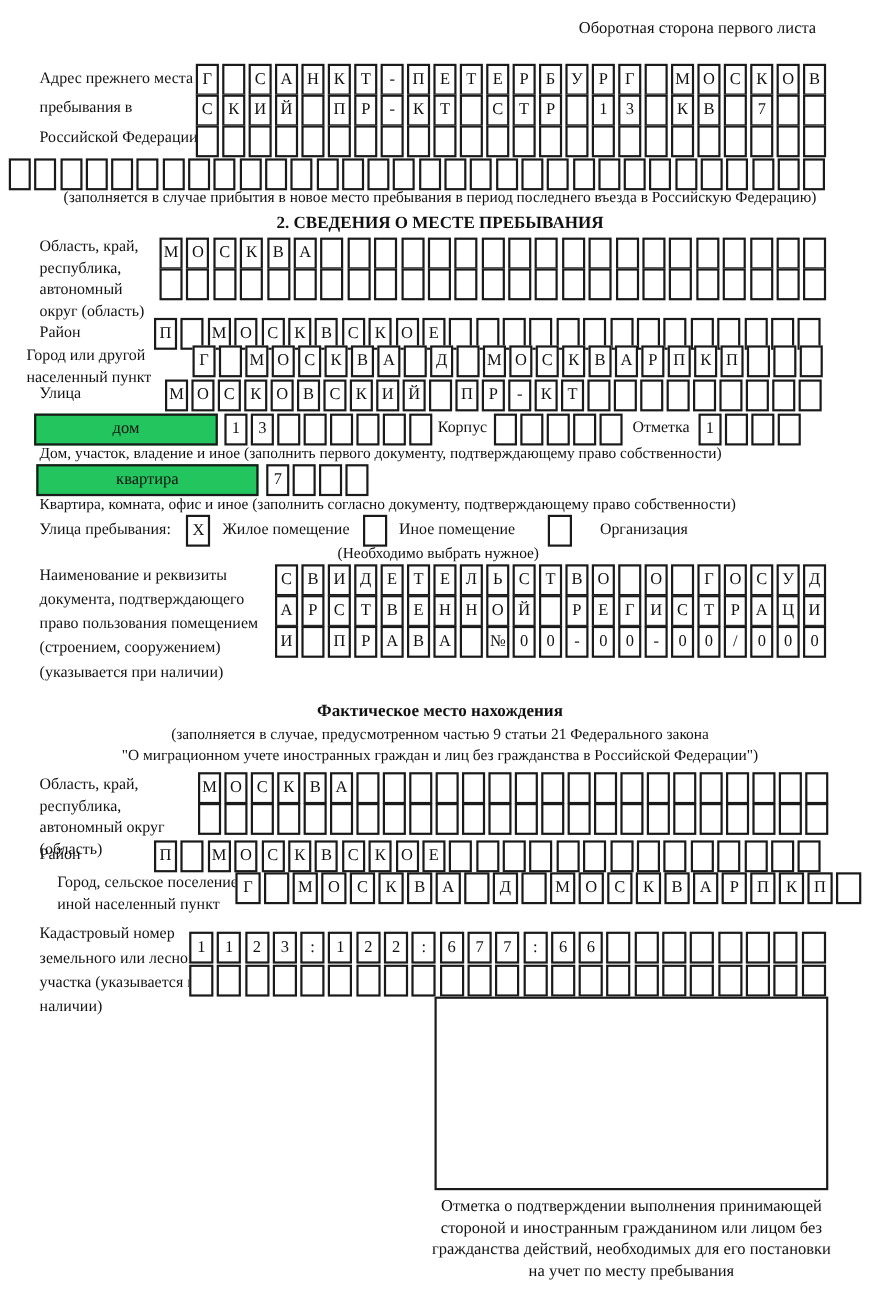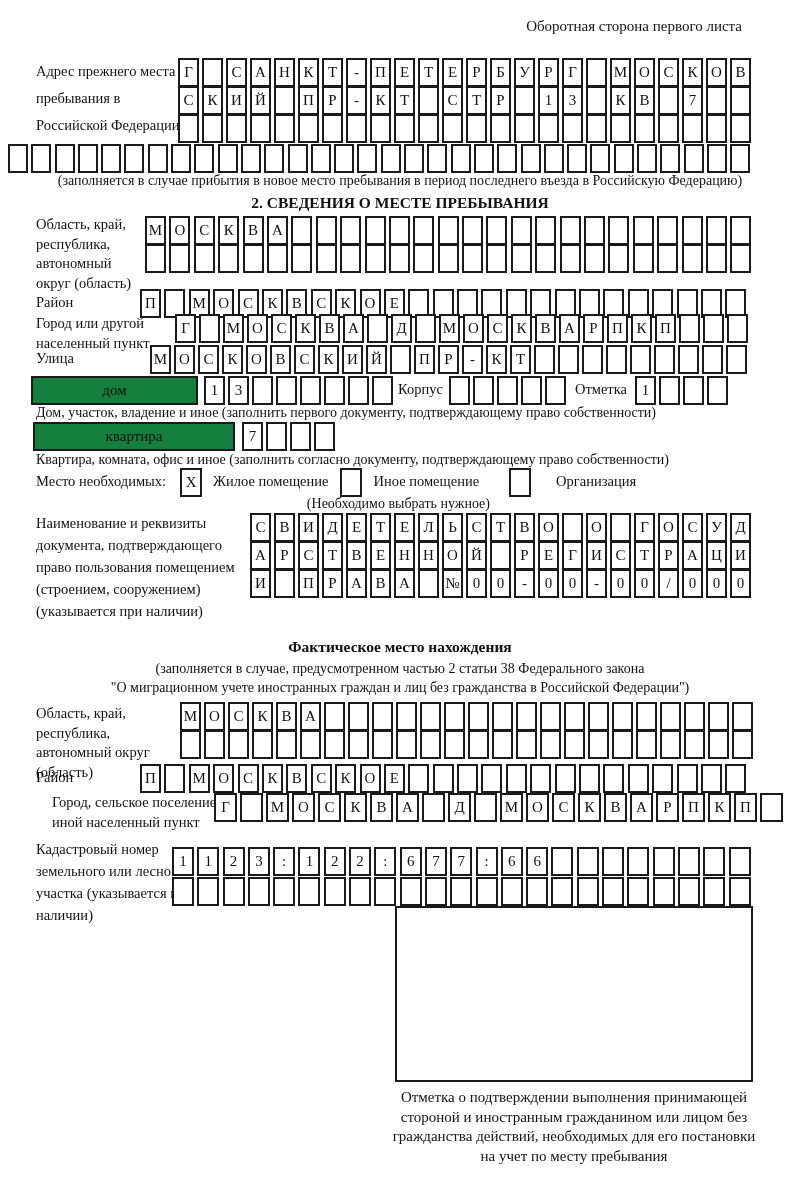--- a/index.html
+++ b/index.html
@@ -20,21 +20,21 @@
     display:inline-block; width:17px; height:25px; margin-right:3px;
     border:2px solid #1a1a1a; background:#fff; text-align:center;
     font-size:15px; line-height:25px; vertical-align:top;
   }
   .cells.med .cell { margin-right:3.4px; }
   .cells.sm .cell { width:16px; margin-right:3.3px; }
   .cells.lg .cell { width:19px; margin-right:3px; }
   .cells.cad .cell { width:18px; margin-right:3.3px; }
   .wbox {
     display:inline-block; height:25px; border:2px solid #1a1a1a;
-    text-align:center; font-size:15px; line-height:25px; vertical-align:top; background:#15803d;
+    text-align:center; font-size:15px; line-height:25px; vertical-align:top; background:#22c55e;
   }
   .cb { width:18px; }
   .flexrow { display:flex; align-items:flex-start; }
   .stamp-box { border:2px solid #1a1a1a; background:#fff; }
 </style>
 </head>
 <body>
 
 <div class="page">
 
@@ -49,21 +49,21 @@
 
   <div class="abs title center" style="top:194px;">2. СВЕДЕНИЯ О МЕСТЕ ПРЕБЫВАНИЯ</div>
 
   <div class="abs lbl" style="left:36px; top:215px; width:112px;">Область, край, республика, автономный округ (область)</div>
   <div class="abs cells med" style="left:145px; top:216px;"><span class="cell">М</span><span class="cell">О</span><span class="cell">С</span><span class="cell">К</span><span class="cell">В</span><span class="cell">А</span><span class="cell"></span><span class="cell"></span><span class="cell"></span><span class="cell"></span><span class="cell"></span><span class="cell"></span><span class="cell"></span><span class="cell"></span><span class="cell"></span><span class="cell"></span><span class="cell"></span><span class="cell"></span><span class="cell"></span><span class="cell"></span><span class="cell"></span><span class="cell"></span><span class="cell"></span><span class="cell"></span><span class="cell"></span></div>
   <div class="abs cells med" style="left:145px; top:244px;"><span class="cell"></span><span class="cell"></span><span class="cell"></span><span class="cell"></span><span class="cell"></span><span class="cell"></span><span class="cell"></span><span class="cell"></span><span class="cell"></span><span class="cell"></span><span class="cell"></span><span class="cell"></span><span class="cell"></span><span class="cell"></span><span class="cell"></span><span class="cell"></span><span class="cell"></span><span class="cell"></span><span class="cell"></span><span class="cell"></span><span class="cell"></span><span class="cell"></span><span class="cell"></span><span class="cell"></span><span class="cell"></span></div>
 
   <div class="abs lbl" style="left:36px; top:293px;">Район</div>
   <div class="abs cells med" style="left:140px; top:289px;"><span class="cell">П</span><span class="cell"></span><span class="cell">М</span><span class="cell">О</span><span class="cell">С</span><span class="cell">К</span><span class="cell">В</span><span class="cell">С</span><span class="cell">К</span><span class="cell">О</span><span class="cell">Е</span><span class="cell"></span><span class="cell"></span><span class="cell"></span><span class="cell"></span><span class="cell"></span><span class="cell"></span><span class="cell"></span><span class="cell"></span><span class="cell"></span><span class="cell"></span><span class="cell"></span><span class="cell"></span><span class="cell"></span><span class="cell"></span></div>
 
-  <div class="abs lbl" style="left:36px; top:314px; width:135px;">Город или другой населенный пункт</div>
+  <div class="abs lbl" style="left:24px; top:314px; width:135px;">Город или другой населенный пункт</div>
   <div class="abs cells" style="left:175px; top:314px;"><span class="cell">Г</span><span class="cell"></span><span class="cell">М</span><span class="cell">О</span><span class="cell">С</span><span class="cell">К</span><span class="cell">В</span><span class="cell">А</span><span class="cell"></span><span class="cell">Д</span><span class="cell"></span><span class="cell">М</span><span class="cell">О</span><span class="cell">С</span><span class="cell">К</span><span class="cell">В</span><span class="cell">А</span><span class="cell">Р</span><span class="cell">П</span><span class="cell">К</span><span class="cell">П</span><span class="cell"></span><span class="cell"></span><span class="cell"></span></div>
 
   <div class="abs lbl" style="left:36px; top:349px;">Улица</div>
   <div class="abs cells" style="left:150px; top:345px;"><span class="cell">М</span><span class="cell">О</span><span class="cell">С</span><span class="cell">К</span><span class="cell">О</span><span class="cell">В</span><span class="cell">С</span><span class="cell">К</span><span class="cell">И</span><span class="cell">Й</span><span class="cell"></span><span class="cell">П</span><span class="cell">Р</span><span class="cell">-</span><span class="cell">К</span><span class="cell">Т</span><span class="cell"></span><span class="cell"></span><span class="cell"></span><span class="cell"></span><span class="cell"></span><span class="cell"></span><span class="cell"></span><span class="cell"></span><span class="cell"></span></div>
 
   <div class="abs flexrow" style="left:31px; top:376px;">
     <span class="wbox" style="width:163px;">дом</span>
     <span class="cells" style="margin-left:6px;"><span class="cell">1</span><span class="cell">3</span><span class="cell"></span><span class="cell"></span><span class="cell"></span><span class="cell"></span><span class="cell"></span><span class="cell"></span></span>
     <span class="lbl" style="margin-left:2px; margin-top:4px;">Корпус</span>
     <span class="cells" style="margin-left:6px;"><span class="cell"></span><span class="cell"></span><span class="cell"></span><span class="cell"></span><span class="cell"></span></span>
@@ -72,37 +72,37 @@
   </div>
   <div class="abs note" style="left:36px; top:405px;">Дом, участок, владение и иное (заполнить первого документу, подтверждающему право собственности)</div>
 
   <div class="abs flexrow" style="left:33px; top:422px;">
     <span class="wbox" style="width:198px;">квартира</span>
     <span class="cells" style="margin-left:7px;"><span class="cell">7</span><span class="cell"></span><span class="cell"></span><span class="cell"></span></span>
   </div>
   <div class="abs note" style="left:36px; top:452px;">Квартира, комната, офис и иное (заполнить согласно документу, подтверждающему право собственности)</div>
 
   <div class="abs flexrow" style="left:36px; top:468px;">
-    <span class="lbl" style="margin-top:4px;">Место необходимых:</span>
+    <span class="lbl" style="margin-top:4px;">Улица пребывания:</span>
     <span class="cell cb" style="margin-left:14px;">X</span>
     <span class="lbl" style="margin-left:8px; margin-top:4px;">Жилое помещение</span>
     <span class="cell cb" style="margin-left:12px;"></span>
     <span class="lbl" style="margin-left:8px; margin-top:4px;">Иное помещение</span>
     <span class="cell cb" style="margin-left:30px;"></span>
     <span class="lbl" style="margin-left:22px; margin-top:4px;">Организация</span>
   </div>
   <div class="abs note" style="left:190px; top:496px; width:300px; text-align:right;">(Необходимо выбрать нужное)</div>
 
   <div class="abs lbl lbl-mid" style="left:36px; top:512px; width:205px;">Наименование и реквизиты документа, подтверждающего право пользования помещением (строением, сооружением) (указывается при наличии)</div>
   <div class="abs cells" style="left:250px; top:513px;"><span class="cell">С</span><span class="cell">В</span><span class="cell">И</span><span class="cell">Д</span><span class="cell">Е</span><span class="cell">Т</span><span class="cell">Е</span><span class="cell">Л</span><span class="cell">Ь</span><span class="cell">С</span><span class="cell">Т</span><span class="cell">В</span><span class="cell">О</span><span class="cell"></span><span class="cell">О</span><span class="cell"></span><span class="cell">Г</span><span class="cell">О</span><span class="cell">С</span><span class="cell">У</span><span class="cell">Д</span></div>
   <div class="abs cells" style="left:250px; top:541px;"><span class="cell">А</span><span class="cell">Р</span><span class="cell">С</span><span class="cell">Т</span><span class="cell">В</span><span class="cell">Е</span><span class="cell">Н</span><span class="cell">Н</span><span class="cell">О</span><span class="cell">Й</span><span class="cell"></span><span class="cell">Р</span><span class="cell">Е</span><span class="cell">Г</span><span class="cell">И</span><span class="cell">С</span><span class="cell">Т</span><span class="cell">Р</span><span class="cell">А</span><span class="cell">Ц</span><span class="cell">И</span></div>
   <div class="abs cells" style="left:250px; top:569px;"><span class="cell">И</span><span class="cell"></span><span class="cell">П</span><span class="cell">Р</span><span class="cell">А</span><span class="cell">В</span><span class="cell">А</span><span class="cell"></span><span class="cell">№</span><span class="cell">0</span><span class="cell">0</span><span class="cell">-</span><span class="cell">0</span><span class="cell">0</span><span class="cell">-</span><span class="cell">0</span><span class="cell">0</span><span class="cell">/</span><span class="cell">0</span><span class="cell">0</span><span class="cell">0</span></div>
 
   <div class="abs title center" style="top:638px;">Фактическое место нахождения</div>
-  <div class="abs note center" style="top:661px;">(заполняется в случае, предусмотренном частью 2 статьи 38 Федерального закона</div>
+  <div class="abs note center" style="top:661px;">(заполняется в случае, предусмотренном частью 9 статьи 21 Федерального закона</div>
   <div class="abs note center" style="top:680px;">"О миграционном учете иностранных граждан и лиц без гражданства в Российской Федерации")</div>
 
   <div class="abs lbl" style="left:36px; top:704px; width:130px;">Область, край, республика, автономный округ (область)</div>
   <div class="abs cells" style="left:180px; top:702px;"><span class="cell">М</span><span class="cell">О</span><span class="cell">С</span><span class="cell">К</span><span class="cell">В</span><span class="cell">А</span><span class="cell"></span><span class="cell"></span><span class="cell"></span><span class="cell"></span><span class="cell"></span><span class="cell"></span><span class="cell"></span><span class="cell"></span><span class="cell"></span><span class="cell"></span><span class="cell"></span><span class="cell"></span><span class="cell"></span><span class="cell"></span><span class="cell"></span><span class="cell"></span><span class="cell"></span><span class="cell"></span></div>
   <div class="abs cells" style="left:180px; top:730px;"><span class="cell"></span><span class="cell"></span><span class="cell"></span><span class="cell"></span><span class="cell"></span><span class="cell"></span><span class="cell"></span><span class="cell"></span><span class="cell"></span><span class="cell"></span><span class="cell"></span><span class="cell"></span><span class="cell"></span><span class="cell"></span><span class="cell"></span><span class="cell"></span><span class="cell"></span><span class="cell"></span><span class="cell"></span><span class="cell"></span><span class="cell"></span><span class="cell"></span><span class="cell"></span><span class="cell"></span></div>
 
   <div class="abs lbl" style="left:36px; top:768px;">Район</div>
   <div class="abs cells med" style="left:140px; top:764px;"><span class="cell">П</span><span class="cell"></span><span class="cell">М</span><span class="cell">О</span><span class="cell">С</span><span class="cell">К</span><span class="cell">В</span><span class="cell">С</span><span class="cell">К</span><span class="cell">О</span><span class="cell">Е</span><span class="cell"></span><span class="cell"></span><span class="cell"></span><span class="cell"></span><span class="cell"></span><span class="cell"></span><span class="cell"></span><span class="cell"></span><span class="cell"></span><span class="cell"></span><span class="cell"></span><span class="cell"></span><span class="cell"></span><span class="cell"></span></div>
 
   <div class="abs lbl" style="left:52px; top:793px; width:175px;">Город, сельское поселение, иной населенный пункт</div>

